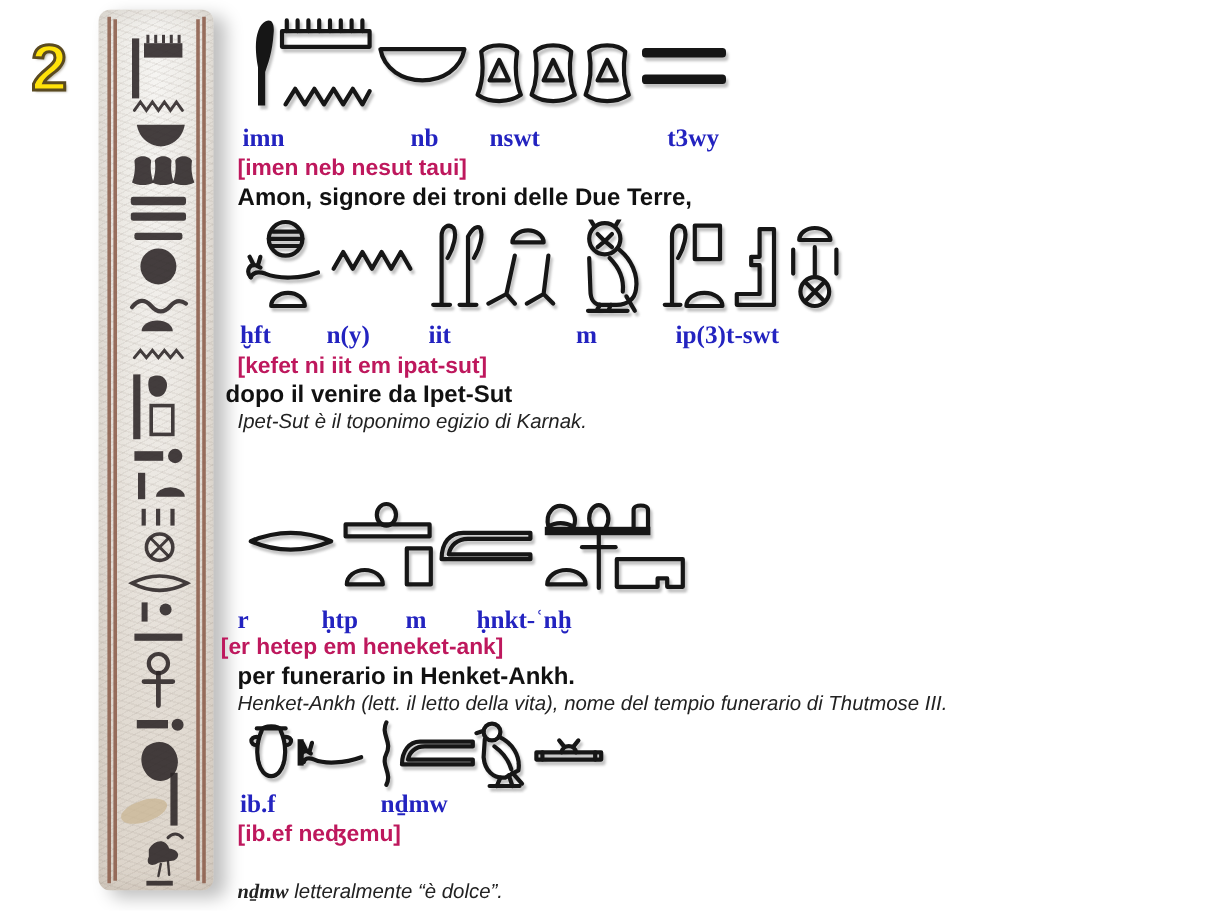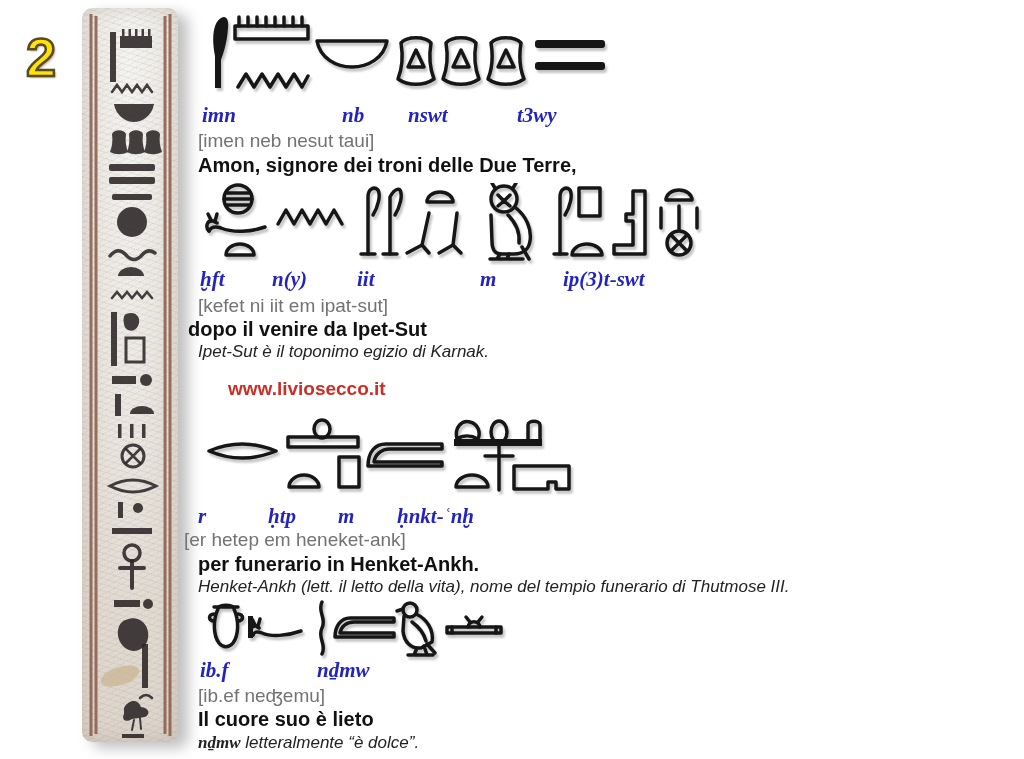--- a/index.html
+++ b/index.html
@@ -26,22 +26,22 @@
   .sedge{stroke:#8a5947;fill:none;stroke-width:3;opacity:.85;}
 
   
   .hiero{position:absolute;filter:drop-shadow(2.5px 3px 1px rgba(120,120,120,.45));}
   .hiero path,.hiero rect,.hiero circle,.hiero ellipse{
      stroke:#161616;stroke-width:3.5;fill:none;stroke-linecap:round;stroke-linejoin:round;}
   .hiero .f{fill:#161616;stroke:none;}
 
   
   .translit{position:absolute;font-family:"Liberation Serif","DejaVu Serif",serif;
-            font-weight:bold;font-style:italic;font-size:21px;color:#2323c0;line-height:1.1;}
-  .phonetic{position:absolute;font-size:19px;color:#737373;line-height:1.15;}
+            font-weight:bold;font-size:21px;color:#2323c0;line-height:1.1;}
+  .phonetic{position:absolute;font-size:19px;color:#be185d;line-height:1.15;font-weight:bold;}
   .translation{position:absolute;font-size:20px;font-weight:bold;color:#111;line-height:1.15;}
   .note{position:absolute;font-size:17px;font-style:italic;color:#222;line-height:1.15;}
   .note .lead{font-family:"Liberation Serif","DejaVu Serif",serif;font-weight:bold;}
   .watermark{position:absolute;left:228px;top:378px;font-size:19px;font-weight:bold;color:#cc2e26;}
 </style>
 </head>
 <body>
 
 <div id="canvas">
 
@@ -254,44 +254,42 @@
       <rect x="242" y="27" width="54" height="6" stroke-width="2.5"></rect>
       <path d="M247,27 V33 M291,27 V33" stroke-width="2"></path>
       <path d="M263,27 C264,20 274,20 275,27" stroke-width="2.2"></path>
       <path d="M265,22 L261,17 M273,22 L277,17" stroke-width="1.8"></path>
     </g>
   </svg>
 
   <span class="translit" style="left:202px;top:104px">imn</span>
   <span class="translit" style="left:342px;top:104px">nb</span>
   <span class="translit" style="left:408px;top:104px">nswt</span>
-  <span class="translit" style="left:517px;top:104px">t3wy</span>
+  <span class="translit" style="left:556px;top:104px">t3wy</span>
   <div class="phonetic" style="left:198px;top:130px">[imen neb nesut taui]</div>
   <div class="translation" style="left:198px;top:154px">Amon, signore dei troni delle Due Terre,</div>
 
   <span class="translit" style="left:200px;top:268px">ḫft</span>
   <span class="translit" style="left:272px;top:268px">n(y)</span>
   <span class="translit" style="left:357px;top:268px">iit</span>
   <span class="translit" style="left:480px;top:268px">m</span>
   <span class="translit" style="left:563px;top:268px">ip(3)t-swt</span>
   <div class="phonetic" style="left:198px;top:295px">[kefet ni iit em ipat-sut]</div>
   <div class="translation" style="left:188px;top:318px">dopo il venire da Ipet-Sut</div>
   <div class="note" style="left:198px;top:342px">Ipet-Sut è il toponimo egizio di Karnak.</div>
 
-  <div class="watermark">www.liviosecco.it</div>
 
   <span class="translit" style="left:198px;top:505px">r</span>
   <span class="translit" style="left:268px;top:505px">ḥtp</span>
   <span class="translit" style="left:338px;top:505px">m</span>
   <span class="translit" style="left:397px;top:505px">ḥnkt-ʿnḫ</span>
   <div class="phonetic" style="left:184px;top:529px">[er hetep em heneket-ank]</div>
   <div class="translation" style="left:198px;top:553px">per funerario in Henket-Ankh.</div>
   <div class="note" style="left:198px;top:577px">Henket-Ankh (lett. il letto della vita), nome del tempio funerario di Thutmose III.</div>
 
   <span class="translit" style="left:200px;top:659px">ib.f</span>
   <span class="translit" style="left:317px;top:659px">nḏmw</span>
   <div class="phonetic" style="left:198px;top:685px">[ib.ef neʤemu]</div>
-  <div class="translation" style="left:198px;top:708px">Il cuore suo è lieto</div>
   <div class="note" style="left:198px;top:733px">
     <span class="lead">nḏmw</span><span> letteralmente “è dolce”.</span>
   </div>
 
 </div>
 
 </body></html>

